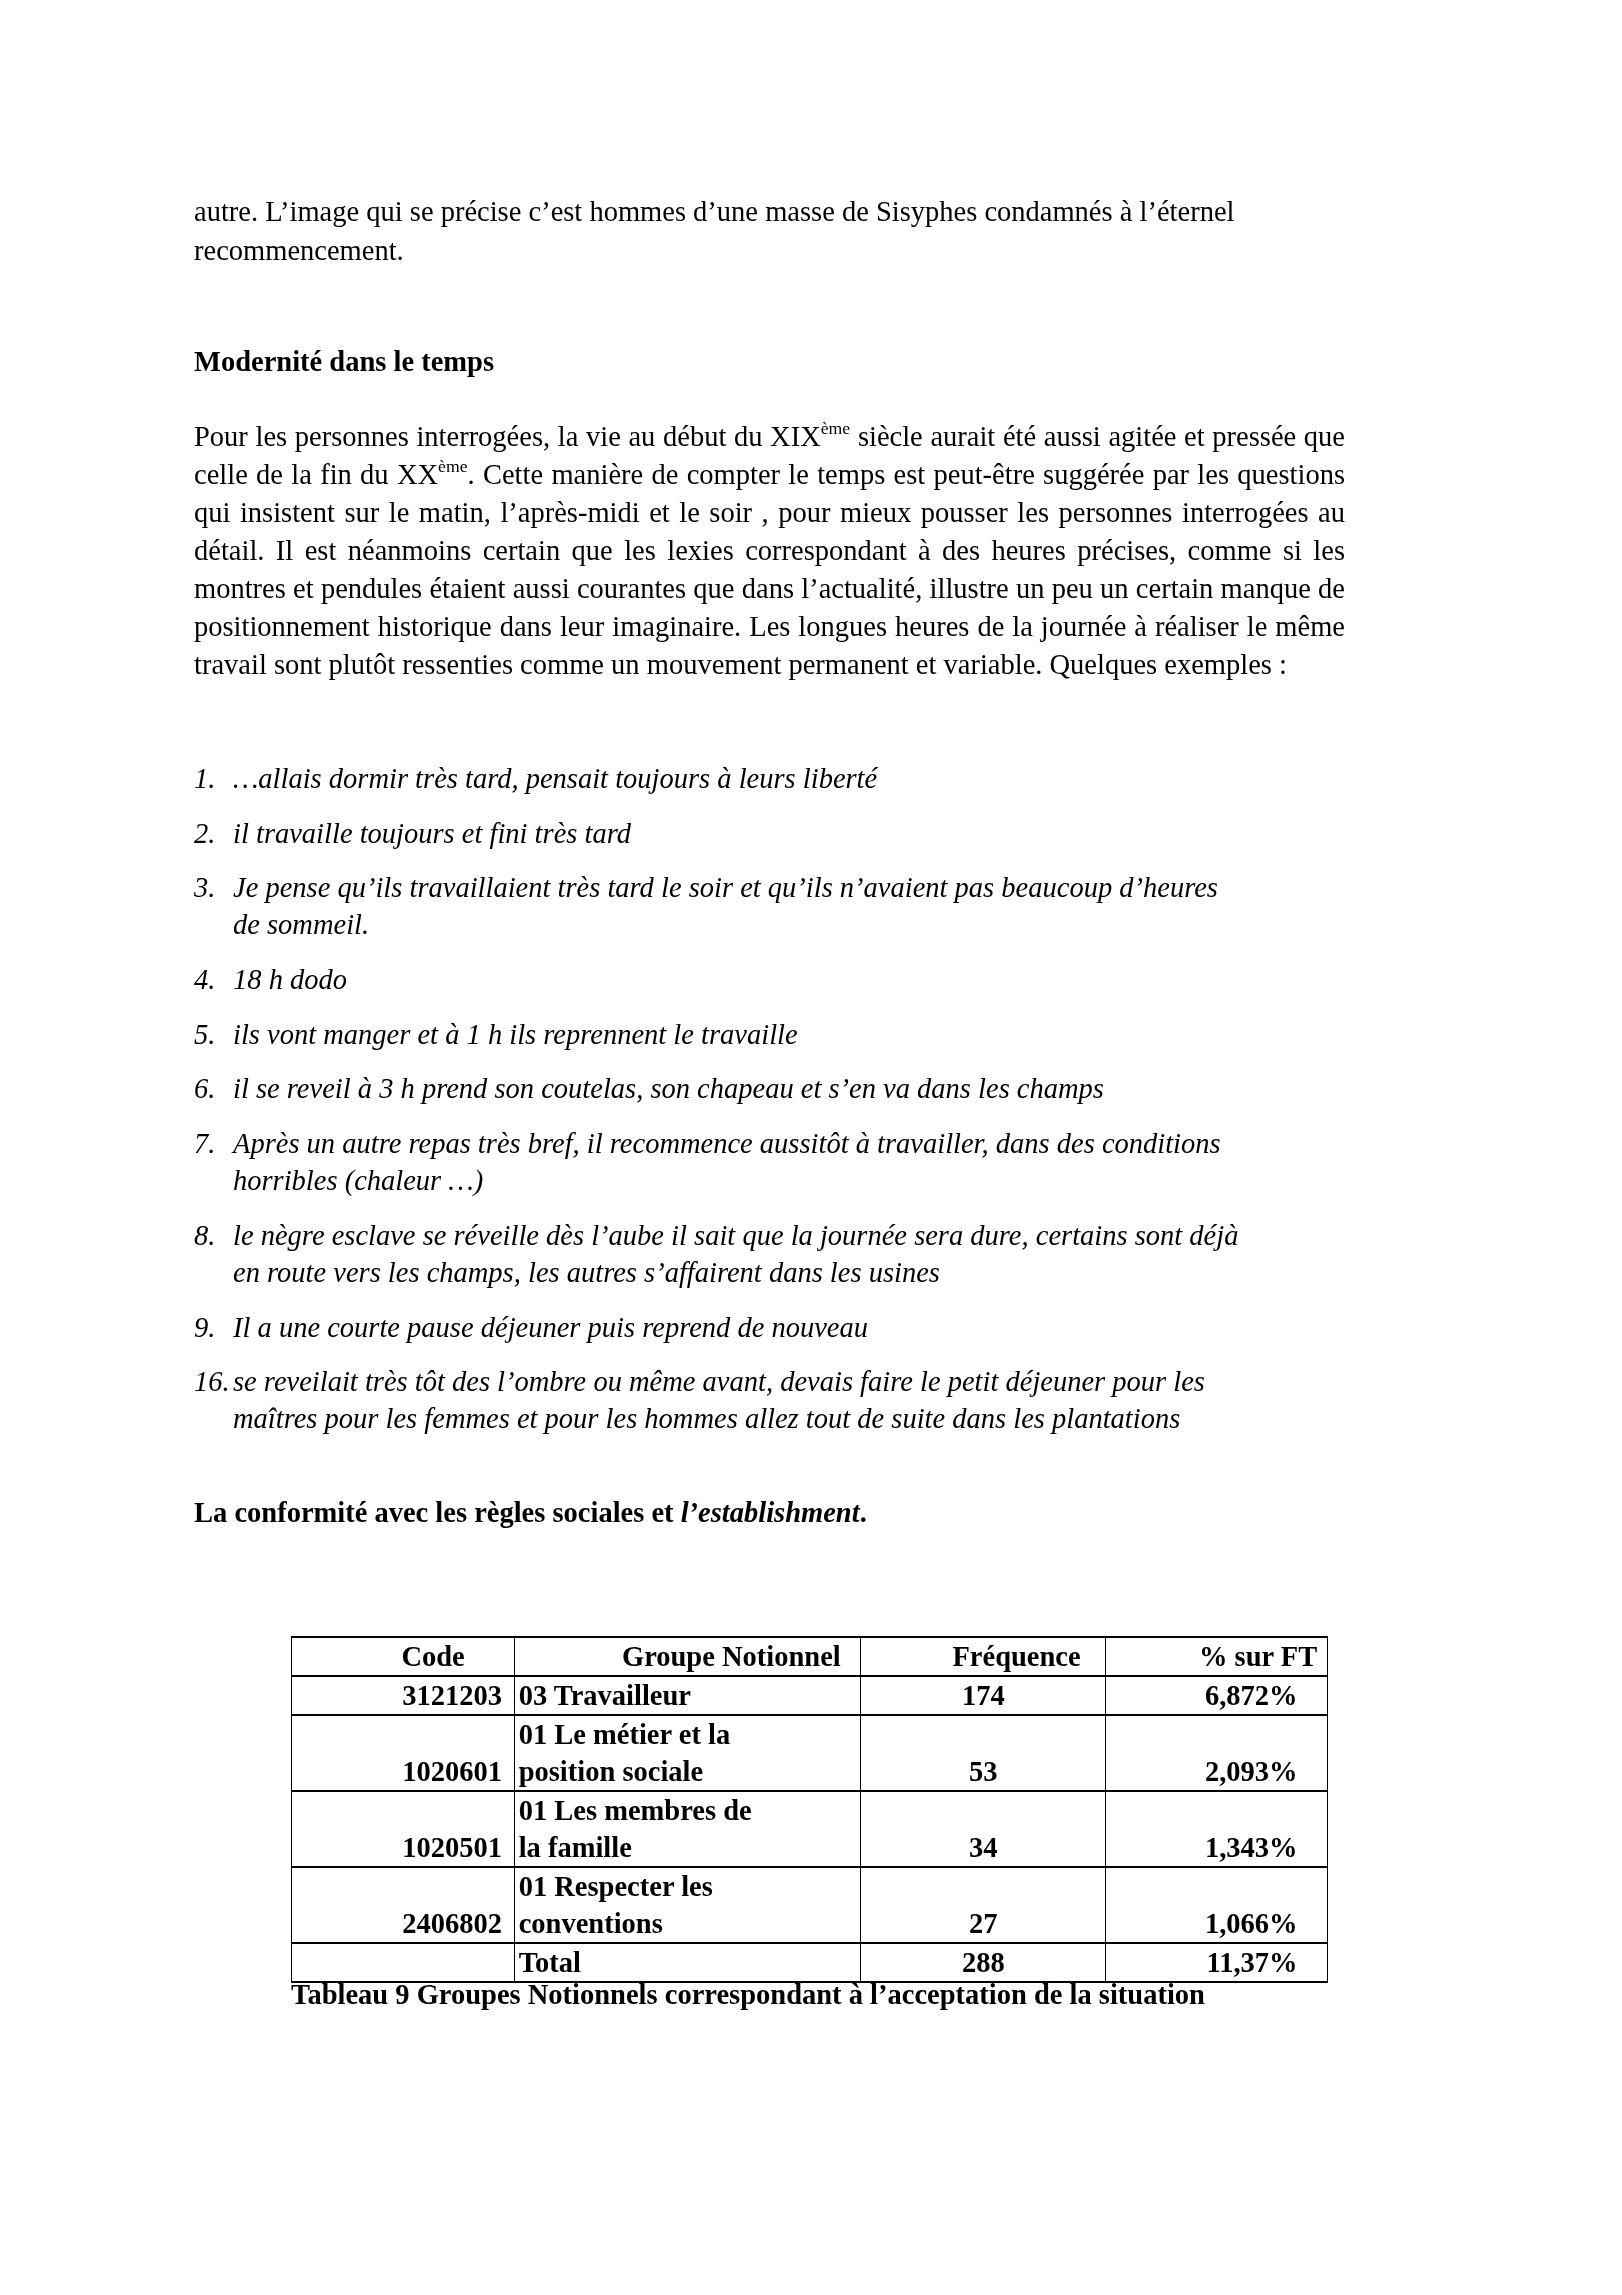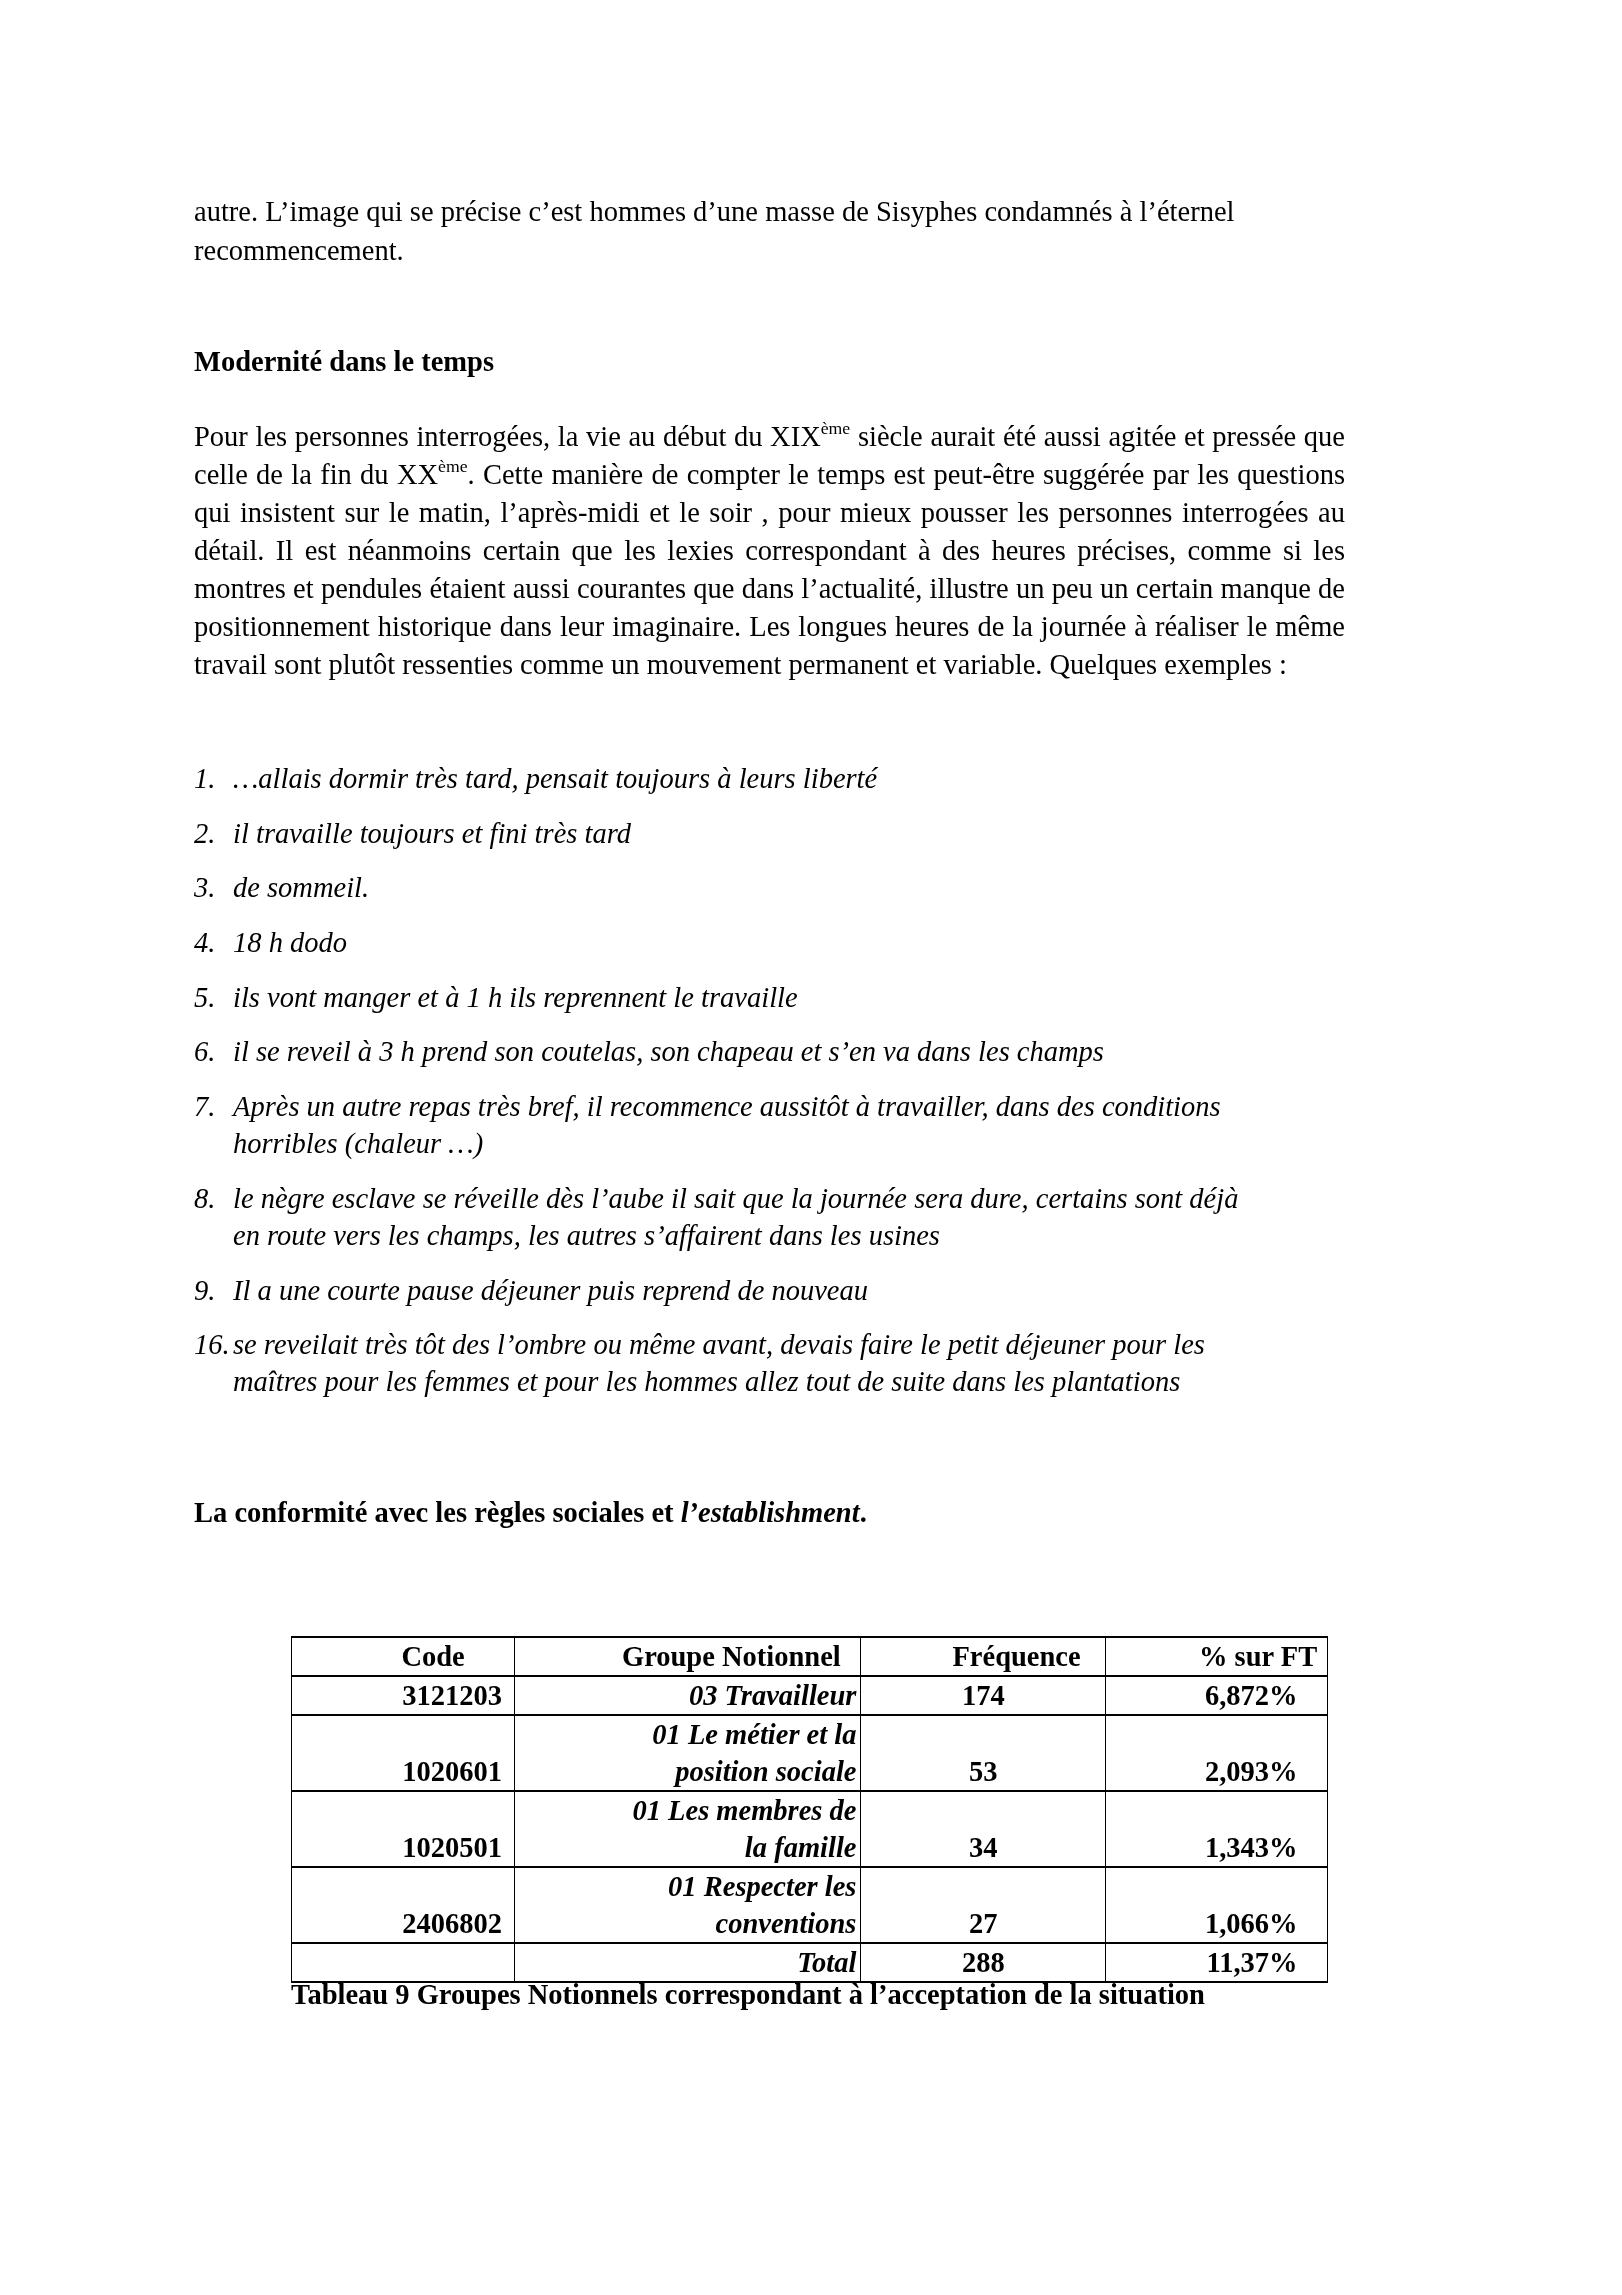--- a/index.html
+++ b/index.html
@@ -103,21 +103,21 @@
     }
     table.data tr { border-bottom: 2.9px solid #000; }
     table.data thead tr { border-top: 2.9px solid #000; }
     table.data col.c1 { width: 223px; }
     table.data col.c2 { width: 347px; }
     table.data col.c3 { width: 245px; }
     table.data col.c4 { width: 222px; }
     .code-cell { text-align: right; padding-right: 11.8px !important; }
     .pct-cell { text-align: right; padding-right: 29.4px !important; }
     .freq-cell { text-align: center; }
-    .grp-cell { text-align: right; font-style: italic; }
+    .grp-cell { text-align: left; }
     .hdr-code { text-align: right; padding-right: 49px !important; }
     .hdr-grp { text-align: right; padding-right: 19.6px !important; }
     .hdr-freq { text-align: right; padding-right: 24.5px !important; }
     .hdr-pct { text-align: right; padding-right: 9.8px !important; }
     .caption {
       position: absolute;
       left: 291px;
       top: 1976px;
       font-weight: bold;
       font-size: 28.5px;
@@ -141,20 +141,21 @@
     <li>
         <span class="num">1.</span>
         <span class="line">…allais dormir très tard, pensait toujours à leurs liberté</span>
       </li>
     <li>
         <span class="num">2.</span>
         <span class="line">il travaille toujours et fini très tard</span>
       </li>
     <li>
         <span class="num">3.</span>
+        <span class="line">Je pense qu’ils travaillaient très tard le soir et qu’ils n’avaient pas beaucoup d’heures</span>
         <span class="line">de sommeil.</span>
       </li>
     <li>
         <span class="num">4.</span>
         <span class="line">18 h dodo</span>
       </li>
     <li>
         <span class="num">5.</span>
         <span class="line">ils vont manger et à 1 h ils reprennent le travaille</span>
       </li>

